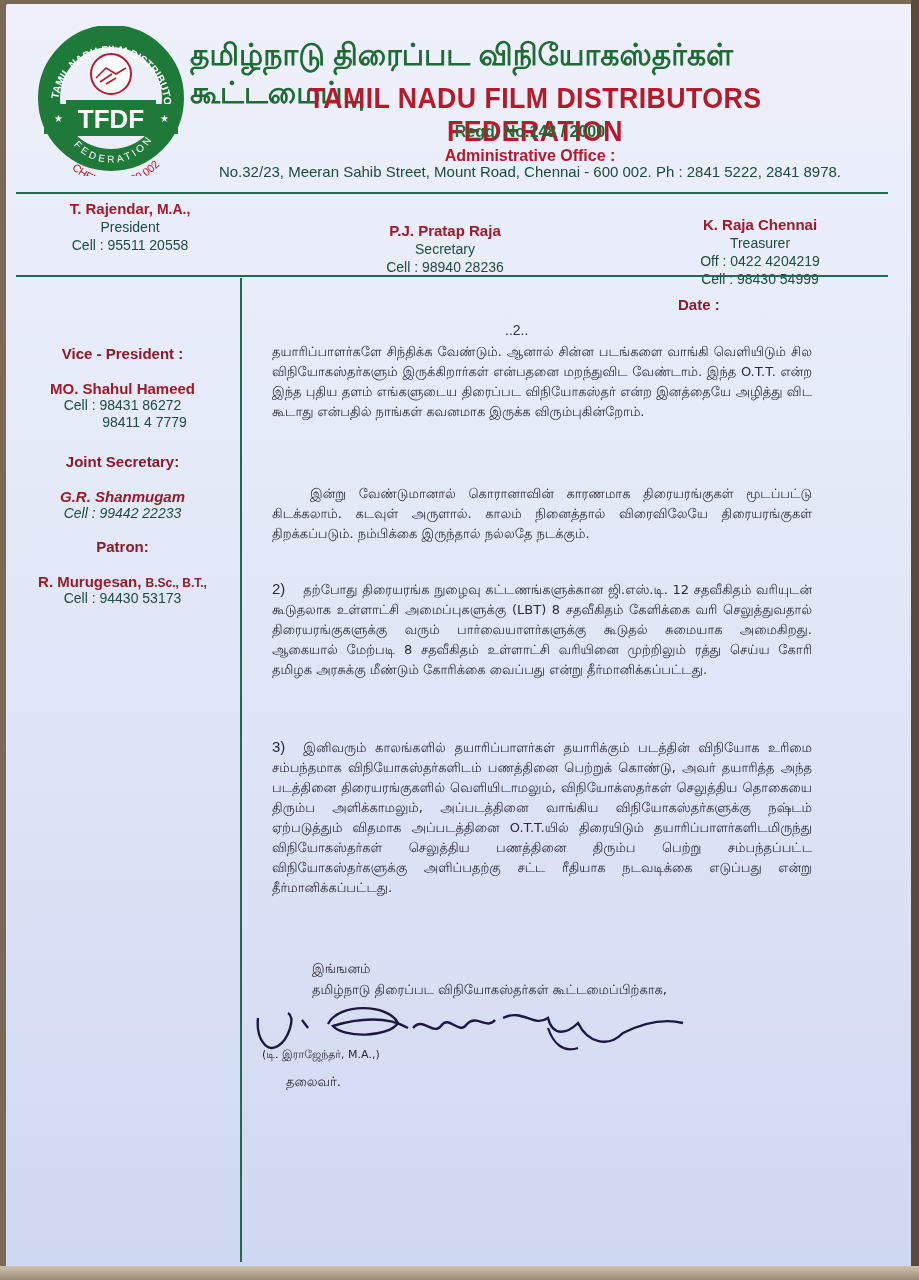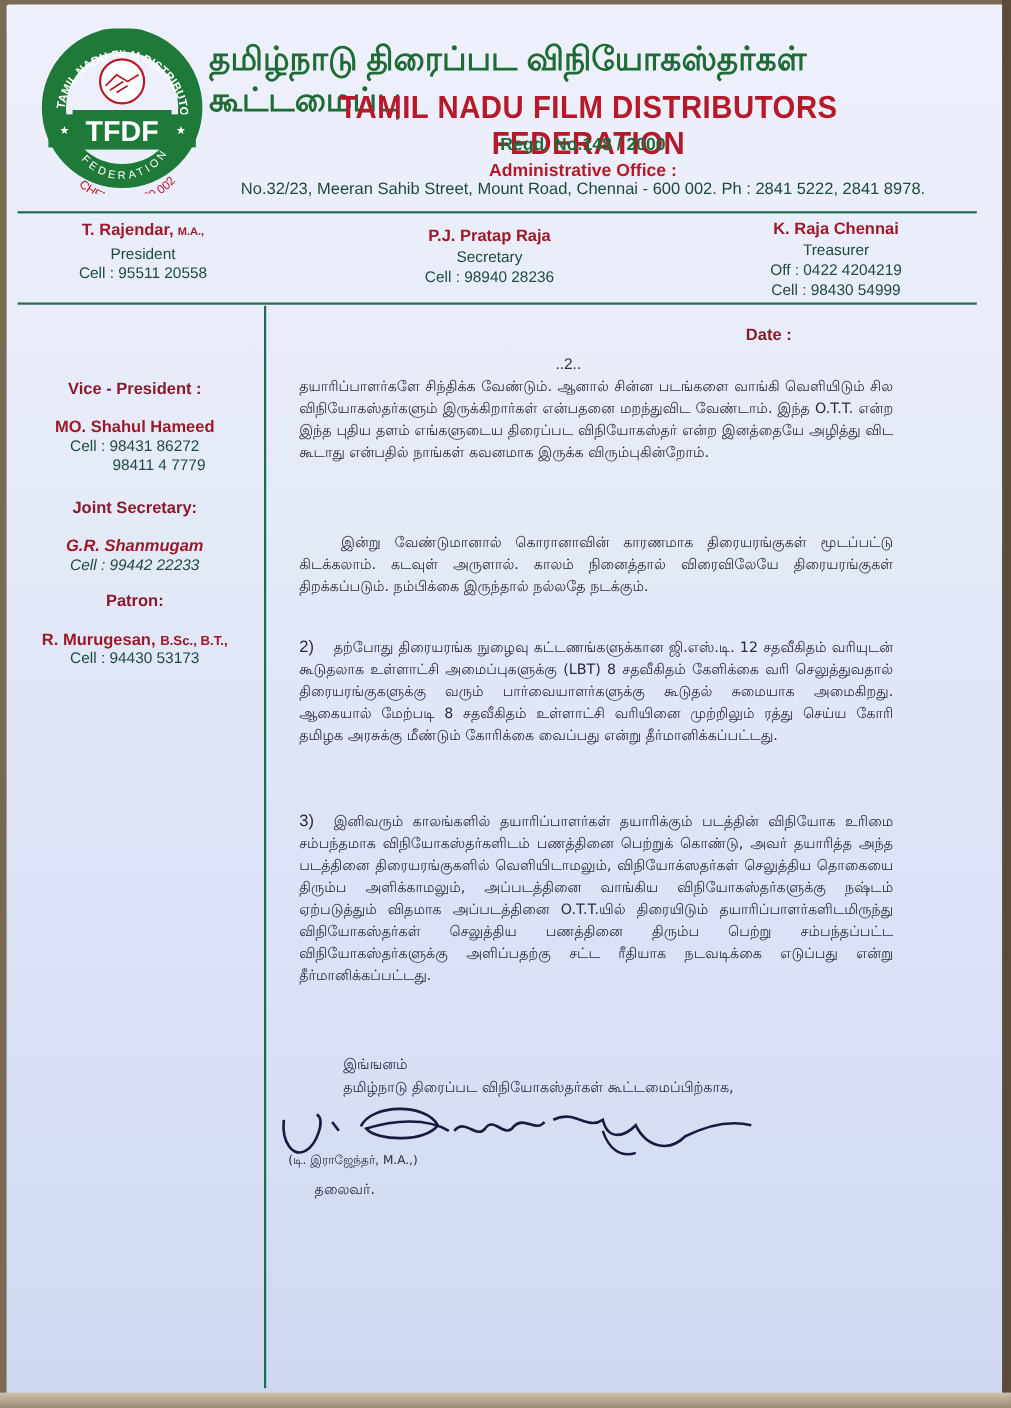--- a/index.html
+++ b/index.html
@@ -27,22 +27,22 @@
     transform:scaleX(0.92); transform-origin:center;
   }
   .regd { position:absolute; left:380px; top:123px; width:300px; text-align:center; font-size:16px; font-weight:bold; color:#1f6b35; }
   .admin { position:absolute; left:380px; top:149px; width:300px; text-align:center; font-size:16px; font-weight:bold; color:#b5192a; }
   .addr { position:absolute; left:200px; top:162px; width:660px; text-align:center; font-size:15px; color:#1d4a3a; }
 
   .rule { position:absolute; background:#1f6b4d; height:2px; }
   .vrule { position:absolute; left:240px; top:278px; width:2px; height:984px; background:#1f6b4d; }
 
   .officer { position:absolute; text-align:center; font-size:14px; color:#1f4a3f; line-height:18px; }
-  .officer .nm { color:#a0192a; font-weight:bold; font-size:15px; }
-  .officer .qual { font-size:10px; }
+  .officer .nm { color:#a0192a; font-weight:bold; font-size:15px;margin-top:16px; }
+  .officer .qual { font-size:14px; }
 
   .sidebar { position:absolute; left:10px; top:345px; width:225px; text-align:center; }
   .sb-head { color:#8a1a2a; font-weight:bold; font-size:15px; margin-bottom:18px; }
   .sb-name { color:#9a1a2a; font-weight:bold; font-size:15px; }
   .sb-name .q { font-size:12px; }
   .sb-line { color:#1f4a3f; font-size:14px; line-height:17px; }
   .sb-block { margin-bottom:22px; }
 
   .date { position:absolute; left:678px; top:296px; color:#8a1a2a; font-weight:bold; font-size:15px; }
   .pageno { position:absolute; left:505px; top:322px; font-size:14px; color:#333; }

